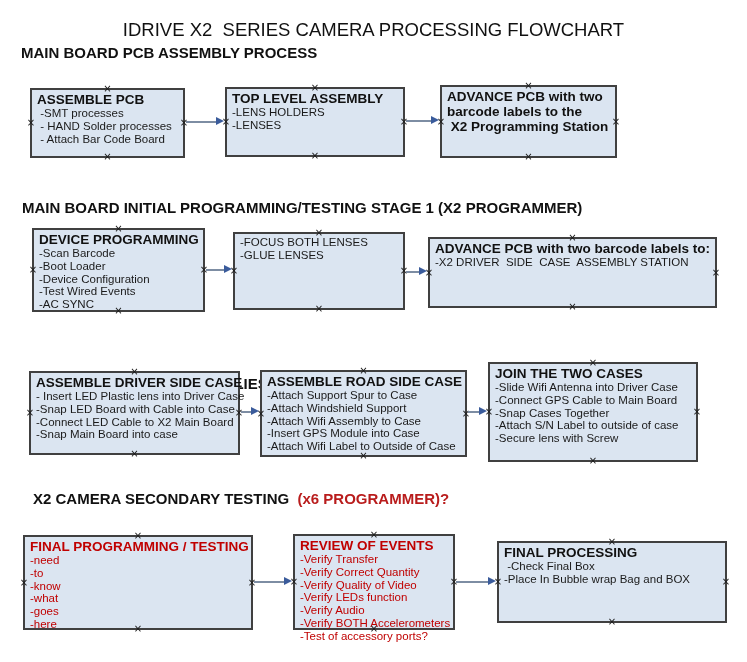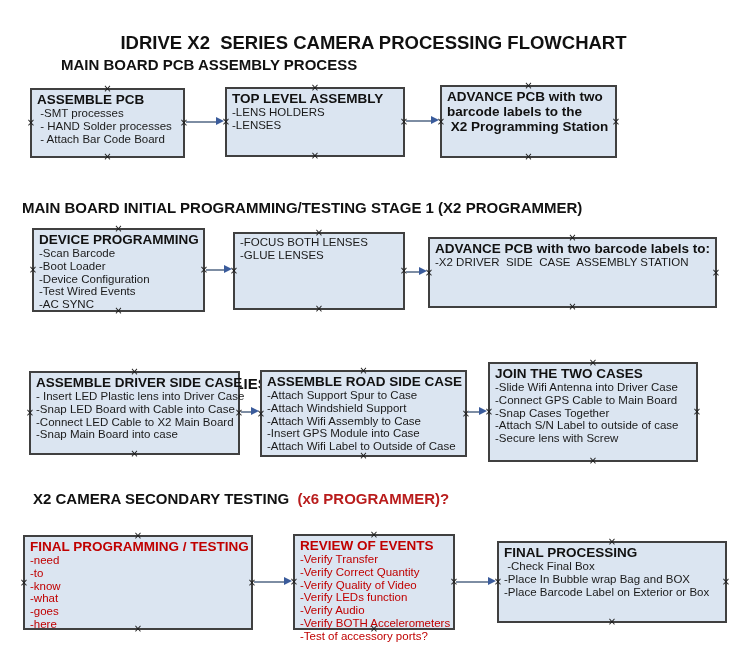--- a/index.html
+++ b/index.html
@@ -4,22 +4,22 @@
 <style>
   html,body{margin:0;padding:0;background:#ffffff;}
   #canvas{
     position:relative;
     width:747px;height:662px;
     background:#ffffff;
     font-family:"Liberation Sans", sans-serif;
     overflow:hidden;
   }
   .title{
-    position:absolute;left:0;top:32px;width:747px;
-    text-align:center;font-weight:bold;font-size:18.5px;color:#111;
+    position:absolute;left:0;top:19px;width:747px;
+    text-align:center;font-weight:normal;font-size:18.5px;color:#111;
     white-space:pre;letter-spacing:0px;
   }
   .section-header{
     position:absolute;font-weight:bold;font-size:15px;color:#111;white-space:pre;
   }
   .section-header .red-part{color:#b91c1c;}
   .flow-box{
     position:absolute;box-sizing:border-box;
     background:#dbe5f1;border:2px solid #404040;
     padding:2px 4px 0 5px;overflow:visible;
@@ -50,21 +50,21 @@
     border-top:4.5px solid transparent;border-bottom:4.5px solid transparent;
     border-left:8px solid #3a5b9b;
   }
 </style>
 </head>
 <body>
 
 <div id="canvas">
   <div class="title">IDRIVE X2  SERIES CAMERA PROCESSING FLOWCHART</div>
   <div id="diagram-root">
-      <div class="section-header" style="left: 21px; top: 56px; margin-left: 40px;"><span>MAIN BOARD PCB ASSEMBLY PROCESS</span></div>
+      <div class="section-header" style="left: 21px; top: 44px;"><span>MAIN BOARD PCB ASSEMBLY PROCESS</span></div>
       <div class="flow-box" style="left: 30px; top: 88px; width: 155px; height: 70px;">
         <div class="box-heading">ASSEMBLE PCB</div>
         <div class="box-item"> -SMT processes</div>
         <div class="box-item"> - HAND Solder processes</div>
         <div class="box-item"> - Attach Bar Code Board</div>
         <span class="anchor at">×</span>
         <span class="anchor ab">×</span>
         <span class="anchor al">×</span>
         <span class="anchor ar">×</span>
       </div>
@@ -176,21 +176,20 @@
         <div class="box-item">-Test of accessory ports?</div>
         <span class="anchor at">×</span>
         <span class="anchor ab">×</span>
         <span class="anchor al">×</span>
         <span class="anchor ar">×</span>
       </div>
       <div class="flow-box" style="left: 497px; top: 541px; width: 230px; height: 82px;">
         <div class="box-heading">FINAL PROCESSING</div>
         <div class="box-item"> -Check Final Box</div>
         <div class="box-item">-Place In Bubble wrap Bag and BOX</div>
-        <div class="box-item">-Place Barcode Label on Exterior or Box</div>
         <span class="anchor at">×</span>
         <span class="anchor ab">×</span>
         <span class="anchor al">×</span>
         <span class="anchor ar">×</span>
       </div>
       <div class="connector" style="left: 186px; top: 117px; width: 38px;">
         <div class="line"></div>
         <div class="head"></div>
       </div>
       <div class="connector" style="left: 406px; top: 116px; width: 33px;">

